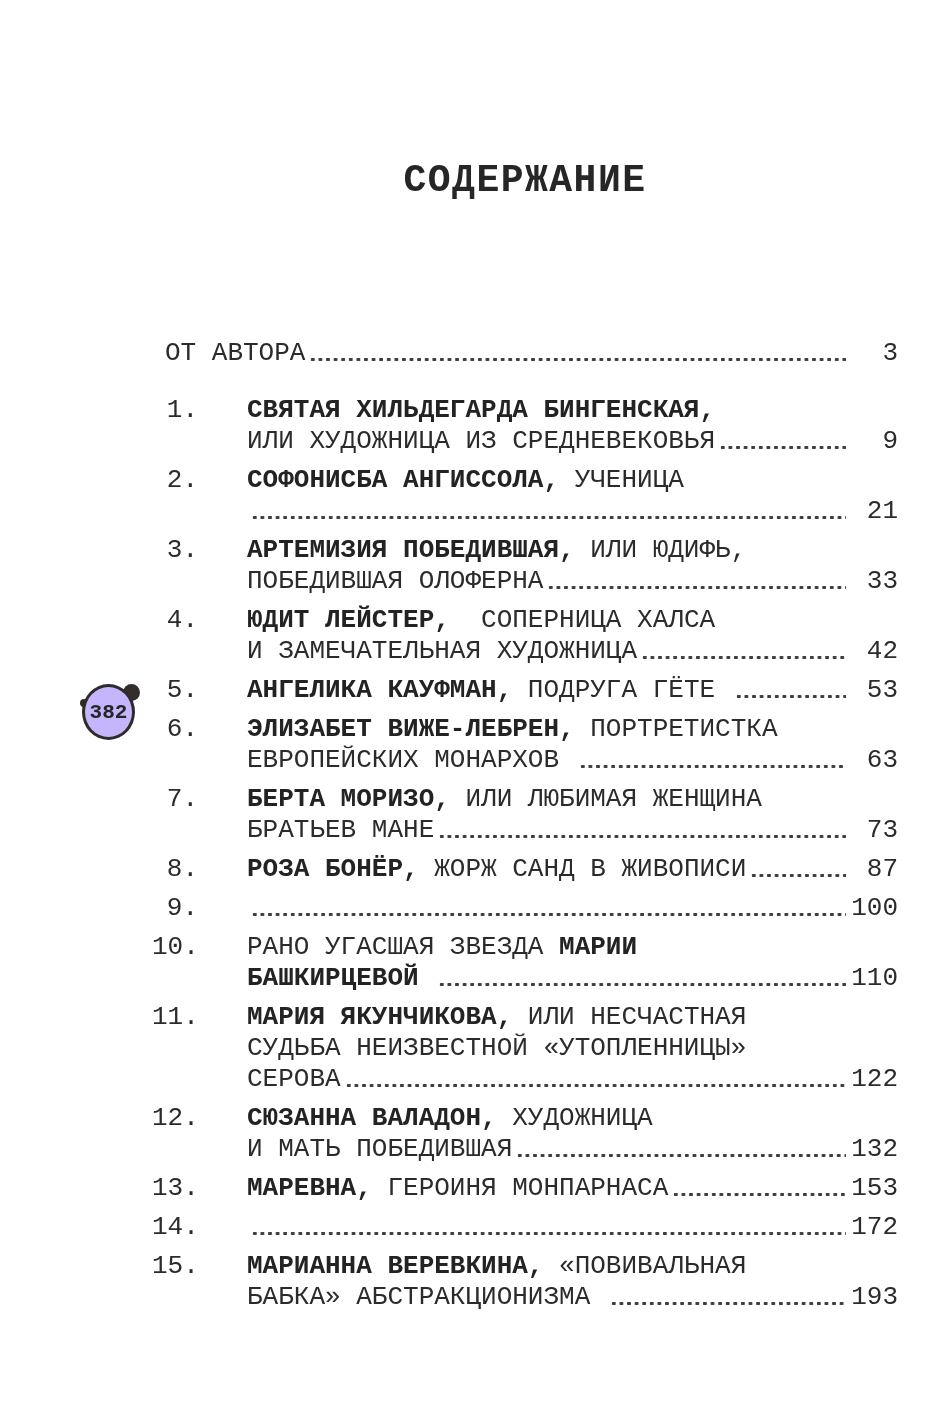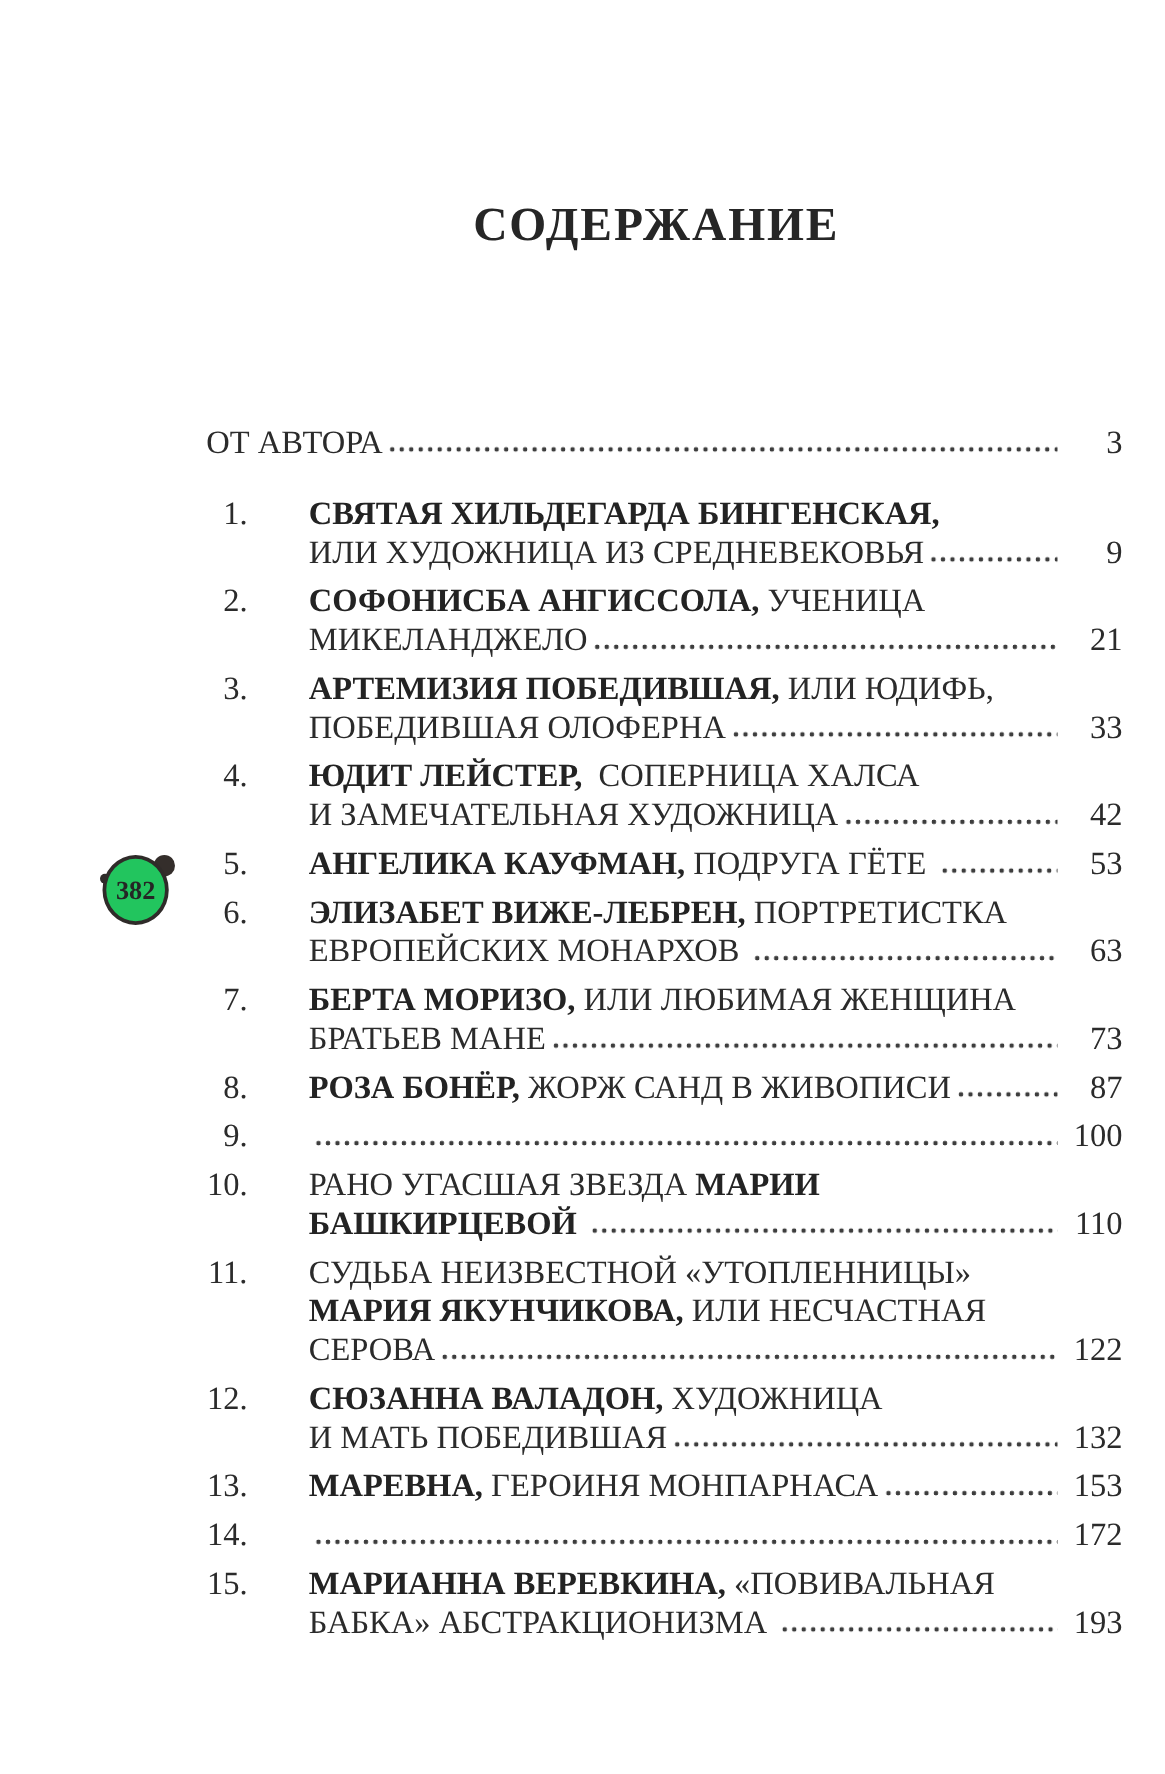--- a/index.html
+++ b/index.html
@@ -1,18 +1,18 @@
 <!DOCTYPE html>
 <html><head>
 <meta charset="utf-8">
 <style>
   html,body{margin:0;padding:0;background:#ffffff;}
   .sheet{
     position:relative;width:932px;height:1419px;background:#ffffff;
-    font-family:Liberation Serif, serif;color:#2b2b2b;overflow:hidden;
+    font-family:Liberation Mono, monospace;color:#2b2b2b;overflow:hidden;
   }
   .title{
     position:absolute;left:152px;top:161px;width:746px;text-align:center;
     font-size:38px;font-weight:bold;letter-spacing:1.5px;color:#262626;line-height:1.05;
   }
   .toc{
     position:absolute;left:152px;top:338px;width:746px;
     font-size:26px;line-height:31px;
   }
   .front{display:flex;align-items:baseline;padding-left:13px;margin-bottom:26px;}
@@ -27,21 +27,21 @@
   .leader{
     flex:1 1 auto;height:9px;align-self:flex-end;margin:0 2px 5px 4px;min-width:12px;
     background-image:radial-gradient(circle,#3d3d3d 1.7px,rgba(0,0,0,0) 2px);
     background-size:7.6px 9px;background-repeat:repeat-x;background-position:0 100%;
   }
   .pg{flex:none;min-width:50px;text-align:right;font-weight:normal;}
   .badge{position:absolute;left:82px;top:684px;width:53px;height:56px;}
   .badge-circle{
     position:absolute;left:0;top:0;right:0;bottom:0;border:3px solid #2f2b29;border-radius:50%;
     display:flex;align-items:center;justify-content:center;
-    font-size:21px;font-weight:bold;color:#252525;background:#22c55e;box-sizing:border-box;
+    font-size:21px;font-weight:bold;color:#252525;background:#c4b5fd;box-sizing:border-box;
   }
   .badge-dot-big{position:absolute;right:-5px;top:0px;width:17px;height:17px;border-radius:50%;background:#342e2b;}
   .badge-dot-small{position:absolute;left:-2px;top:15px;width:8px;height:8px;border-radius:50%;background:#2f2b29;}
 </style>
 </head>
 <body>
 
 <div class="sheet">
 
   <div class="title">СОДЕРЖАНИЕ</div>
@@ -63,21 +63,21 @@
           <div class="num">1.</div>
           <div class="body">
             <div class="line"><span class="b">СВЯТАЯ ХИЛЬДЕГАРДА БИНГЕНСКАЯ,</span></div>
             <div class="line last"><span class="ltext"><span class="r">ИЛИ ХУДОЖНИЦА ИЗ СРЕДНЕВЕКОВЬЯ</span></span><span class="leader"></span><span class="pg">9</span></div>
           </div>
         </div>
         <div class="entry">
           <div class="num">2.</div>
           <div class="body">
             <div class="line"><span class="b">СОФОНИСБА АНГИССОЛА,</span><span class="r"> УЧЕНИЦА</span></div>
-            <div class="line last"><span class="ltext"><span class="r">МИКЕЛАНДЖЕЛО</span></span><span class="leader"></span><span class="pg">21</span></div>
+            <div class="line last"><span class="leader"></span><span class="pg">21</span></div>
           </div>
         </div>
         <div class="entry">
           <div class="num">3.</div>
           <div class="body">
             <div class="line"><span class="b">АРТЕМИЗИЯ ПОБЕДИВШАЯ,</span><span class="r"> ИЛИ ЮДИФЬ,</span></div>
             <div class="line last"><span class="ltext"><span class="r">ПОБЕДИВШАЯ ОЛОФЕРНА</span></span><span class="leader"></span><span class="pg">33</span></div>
           </div>
         </div>
         <div class="entry">
@@ -122,22 +122,22 @@
         <div class="entry">
           <div class="num">10.</div>
           <div class="body">
             <div class="line"><span class="r">РАНО УГАСШАЯ ЗВЕЗДА </span><span class="b">МАРИИ</span></div>
             <div class="line last"><span class="ltext"><span class="b">БАШКИРЦЕВОЙ </span></span><span class="leader"></span><span class="pg">110</span></div>
           </div>
         </div>
         <div class="entry">
           <div class="num">11.</div>
           <div class="body">
+            <div class="line"><span class="b">МАРИЯ ЯКУНЧИКОВА,</span><span class="r"> ИЛИ НЕСЧАСТНАЯ</span></div>
             <div class="line"><span class="r">СУДЬБА НЕИЗВЕСТНОЙ «УТОПЛЕННИЦЫ»</span></div>
-            <div class="line"><span class="b">МАРИЯ ЯКУНЧИКОВА,</span><span class="r"> ИЛИ НЕСЧАСТНАЯ</span></div>
             <div class="line last"><span class="ltext"><span class="r">СЕРОВА</span></span><span class="leader"></span><span class="pg">122</span></div>
           </div>
         </div>
         <div class="entry">
           <div class="num">12.</div>
           <div class="body">
             <div class="line"><span class="b">СЮЗАННА ВАЛАДОН,</span><span class="r"> ХУДОЖНИЦА</span></div>
             <div class="line last"><span class="ltext"><span class="r">И МАТЬ ПОБЕДИВШАЯ</span></span><span class="leader"></span><span class="pg">132</span></div>
           </div>
         </div>

